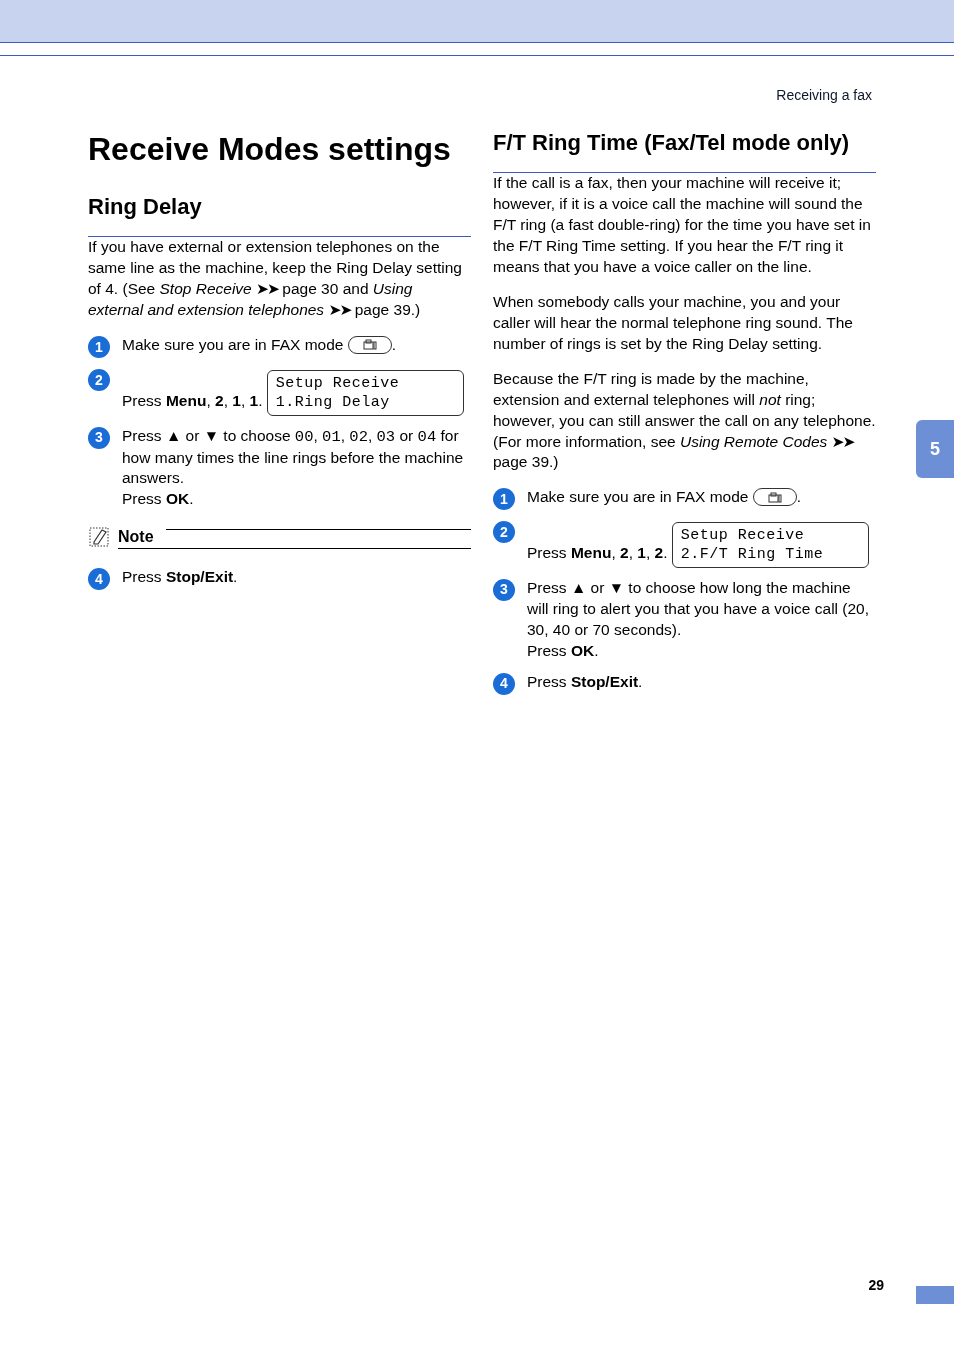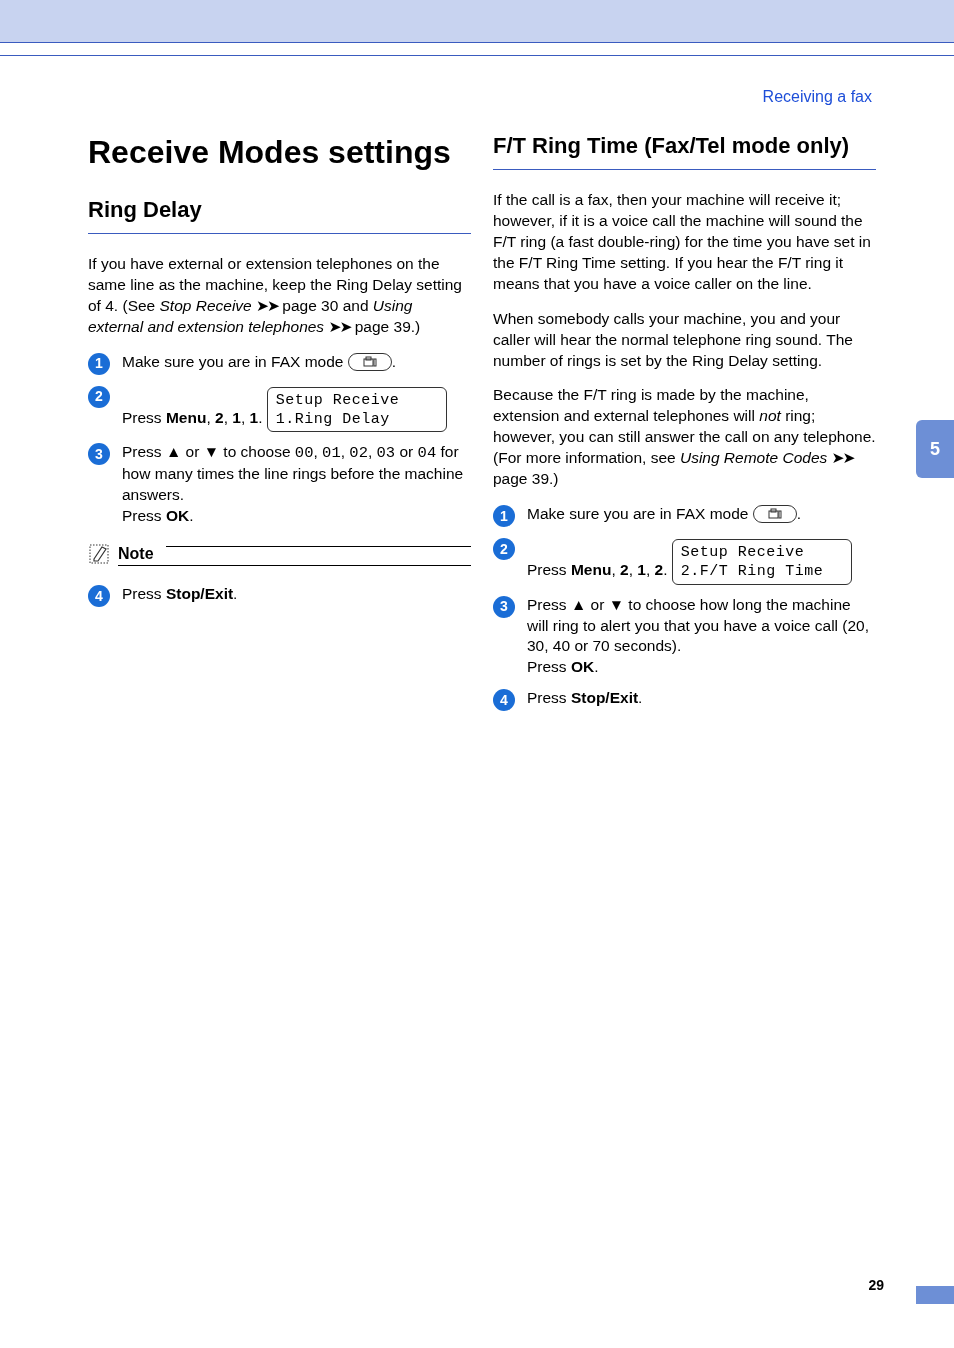--- a/index.html
+++ b/index.html
@@ -21,22 +21,22 @@
   }
   .blue-hr {
     border: none;
     border-top: 1.5px solid #3a5bbf;
     width: 100%;
     margin: 0;
   }
   .white-gap { height: 12px; }
   .header-text {
     text-align: right;
-    color: #1d4ed8;
-    font-size: 16px;
+    color: #0f172a;
+    font-size: 14px;
     padding: 30px 82px 0 0;
   }
   .chapter-tab {
     position: absolute;
     right: 0;
     top: 420px;
     width: 38px;
     height: 58px;
     background: #6d8fd6;
     border-top-left-radius: 6px;
@@ -56,22 +56,21 @@
   h1 {
     font-size: 32px;
     font-weight: bold;
     margin-bottom: 24px;
     line-height: 1.25;
   }
   h2.sub {
     font-size: 22px;
     font-weight: bold;
     border-bottom: 1.5px solid #3a5bbf;
-    padding-bottom: 10px;
-    margin-bottom: 20px;
+    padding-bottom: 16px;
     line-height: 1.25;
   }
   p.body { margin-bottom: 14px; }
   .mono { font-family: "Courier New", monospace; }
   .step {
     display: flex;
     align-items: flex-start;
     gap: 12px;
     margin-bottom: 10px;
   }
@@ -105,21 +104,21 @@
   .fax-icon svg { width: 14px; height: 11px; }
   .lcd-box {
     border: 1.5px solid #333;
     border-radius: 6px;
     padding: 4px 8px 2px 8px;
     font-family: "Courier New", monospace;
     letter-spacing: 0.5px;
     font-size: 15px;
     display: inline-block;
     margin-top: 2px;
-    width: 180px;
+    width: 197px;
     line-height: 1.25;
   }
   .note-block { margin: 16px 0 18px 0; }
   .note-head {
     display: flex;
     align-items: flex-start;
     gap: 6px;
   }
   .note-head .note-icon {
     width: 24px; height: 22px;

